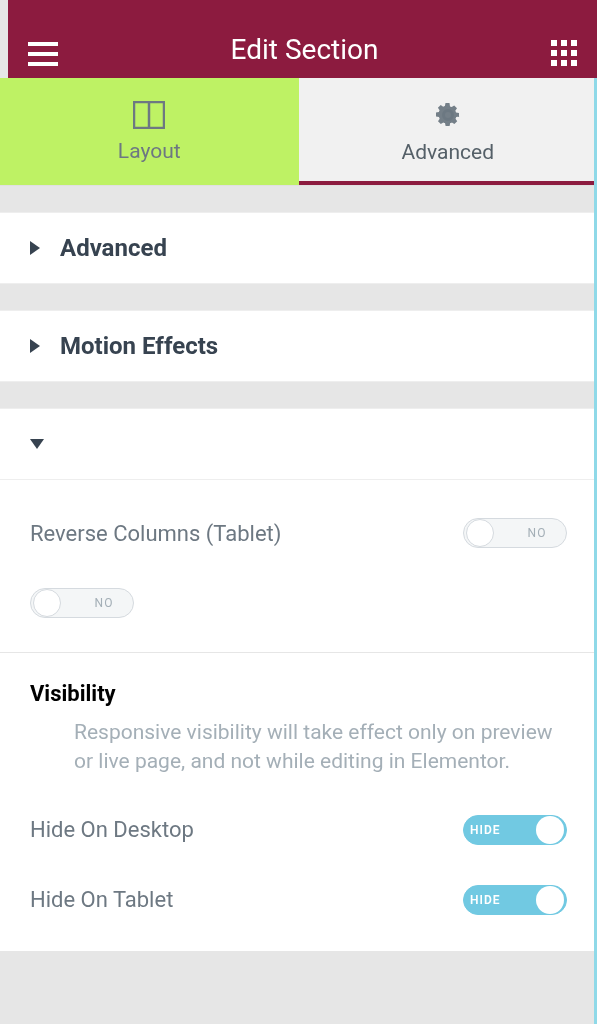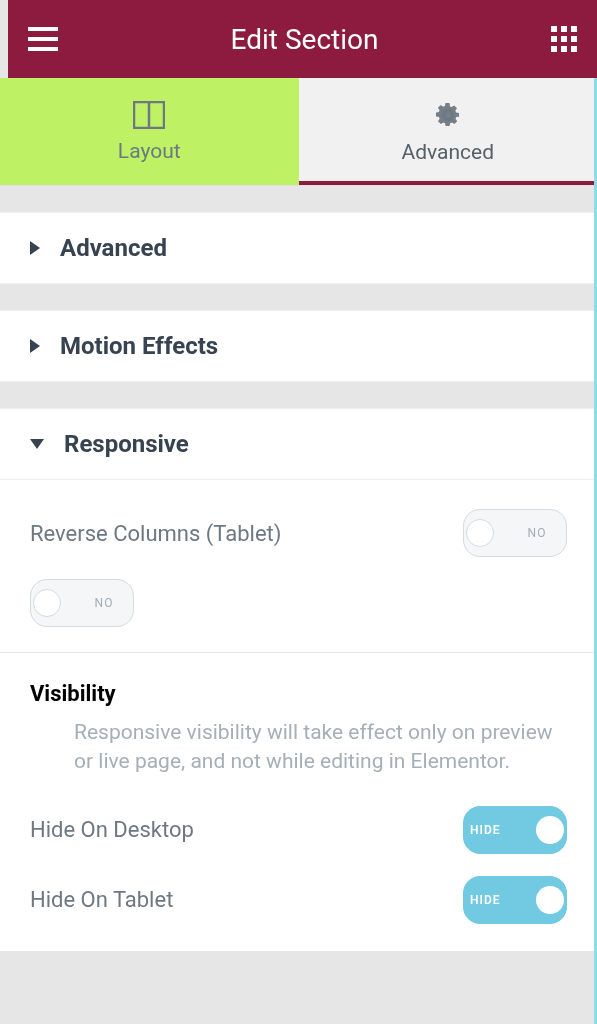--- a/index.html
+++ b/index.html
@@ -9,23 +9,23 @@
     width: 597px;
     height: 1024px;
     overflow: hidden;
     position: relative;
   }
   .header {
     background: #8c1b3f;
     color: #fff;
     height: 78px;
     display: flex;
-    align-items: center;
+    align-items: flex-end;
     justify-content: space-between;
-    padding: 4px 20px;
+    padding: 12px 20px;
     margin-left: 8px;
   }
   .header-title {
     font-size: 28px;
     font-weight: 400;
   }
   .hamburger-icon svg, .apps-icon svg {
     display: block;
   }
   .tabs {
@@ -124,21 +124,21 @@
   .help-text {
     font-size: 21px;
     color: #a4afb7;
     line-height: 1.4;
     padding-bottom: 18px;
     margin-left: 44px;
   }
   
   .toggle {
     width: 104px;
-    height: 48px;
+    height: 30px;
     border-radius: 17px;
     position: relative;
     display: flex;
     align-items: center;
     gap: 20px;
   }
   .toggle.off {
     background: #f4f6f7;
     border: 1px solid #d5dadf;
     justify-content: flex-start;
@@ -245,21 +245,20 @@
 
 <div class="accordion">
   <div class="caret"></div>
   <div class="acc-label">Motion Effects</div>
 </div>
 
 <div class="spacer"></div>
 
 <div class="accordion open">
   <div class="caret"></div>
-  <div class="acc-label">Responsive</div>
 </div>
 
 <div class="section-body">
 
   <div class="control-row">
     <div class="control-label">Reverse Columns (Tablet)</div>
     <div class="toggle off">
       <div class="knob"></div>
       <div class="tlabel">NO</div>
     </div>

